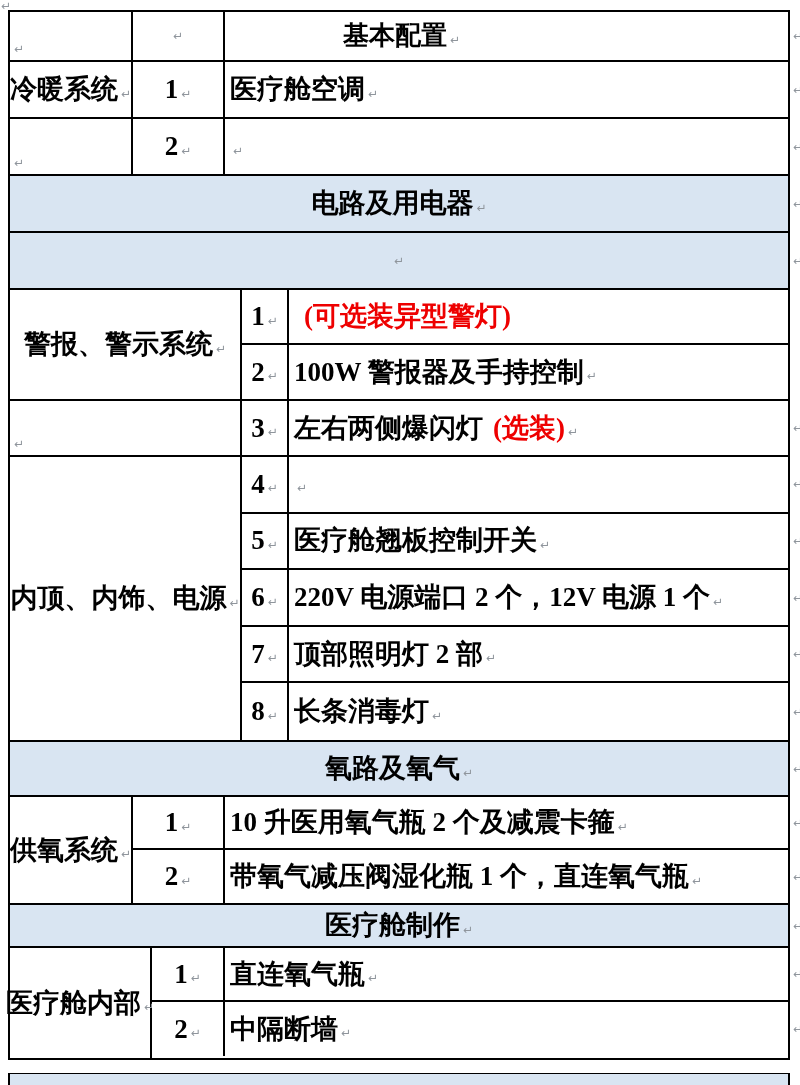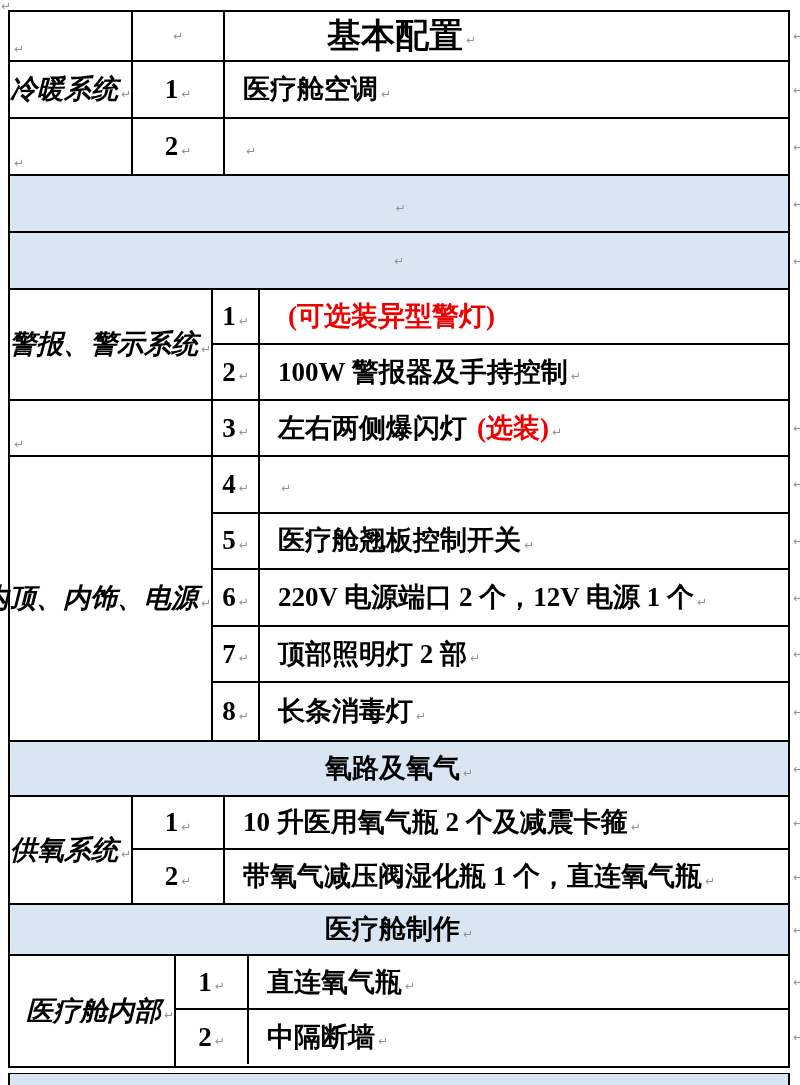--- a/index.html
+++ b/index.html
@@ -11,44 +11,44 @@
          border:2px solid var(--border,#000); background:#fff; }
 
   .band { position:relative; display:flex; border-bottom:2px solid var(--border,#000); }
   .band.last { border-bottom:none; }
 
   .cell { display:flex; align-items:center; position:relative; }
   .vline { border-right:2px solid var(--border,#000); }
 
   
   .a1 { width:123px; } .a2 { width:92px; } .a3 { flex:1; }
-  .b1 { width:203px; } .b2 { width:47px; } .b3 { flex:1; }
-  .d1 { width:166px; } .d2 { width:73px; } .d3 { flex:1; }
+  .b1 { width:232px; } .b2 { width:47px; } .b3 { flex:1; }
+  .d1 { width:142px; } .d2 { width:73px; } .d3 { flex:1; }
 
   .num { justify-content:center; }
-  .txtcell { padding-left:18px; }
-  .labelcell { justify-content:flex-end; white-space:nowrap;font-style:italic; }
+  .txtcell { padding-left:5px; }
+  .labelcell { justify-content:center; white-space:nowrap; }
 
   .stack { flex:1; display:flex; flex-direction:column; }
   .row { position:relative; display:flex; border-bottom:2px solid var(--border,#000); }
   .stack .row:last-child { border-bottom:none; }
 
   .h50  { height:50px; }
   .h54  { height:54px; }
   .h55  { height:55px; }
   .h56  { height:56px; }
   .h57  { height:57px; }
-  .h60  { height:51px; }
+  .h60  { height:43px; }
   .h111 { height:111px; }
   .h108 { height:108px; }
   .h110 { height:110px; }
   .h285 { height:285px; }
 
   .txt { font-size:27px; line-height:1; white-space:nowrap; }
-  .big { font-size:34px; }
+  .big { font-size:26px; }
   .red { color:var(--red,#ee0000); margin-left:10px; }
 
   .hband { align-items:center; justify-content:center;
            background:var(--header-bg,#d9e5f2); }
 
   .r1c3 { justify-content:center; padding-right:210px; }
 
   .pmark { font-family:"DejaVu Sans",sans-serif; font-weight:normal;
            font-size:12px; color:#8f959c; line-height:1; }
   .after { margin-left:3px; position:relative; top:4px; }
@@ -107,20 +107,21 @@
         <span class="txt">2</span>
         <span class="pmark after">↵</span>
       </div>
       <div class="cell a3 txtcell">
         <span class="pmark after">↵</span>
       </div>
       <span class="pmark rowend">↵</span>
     </div>
 
     <div class="band hband h57">
+      <span class="txt">电路及用电器</span>
       <span class="pmark after">↵</span>
       <span class="pmark rowend">↵</span>
     </div>
 
     <div class="band hband h57">
       <span class="pmark">↵</span>
       <span class="pmark rowend">↵</span>
     </div>
 
     <div class="band h111">

